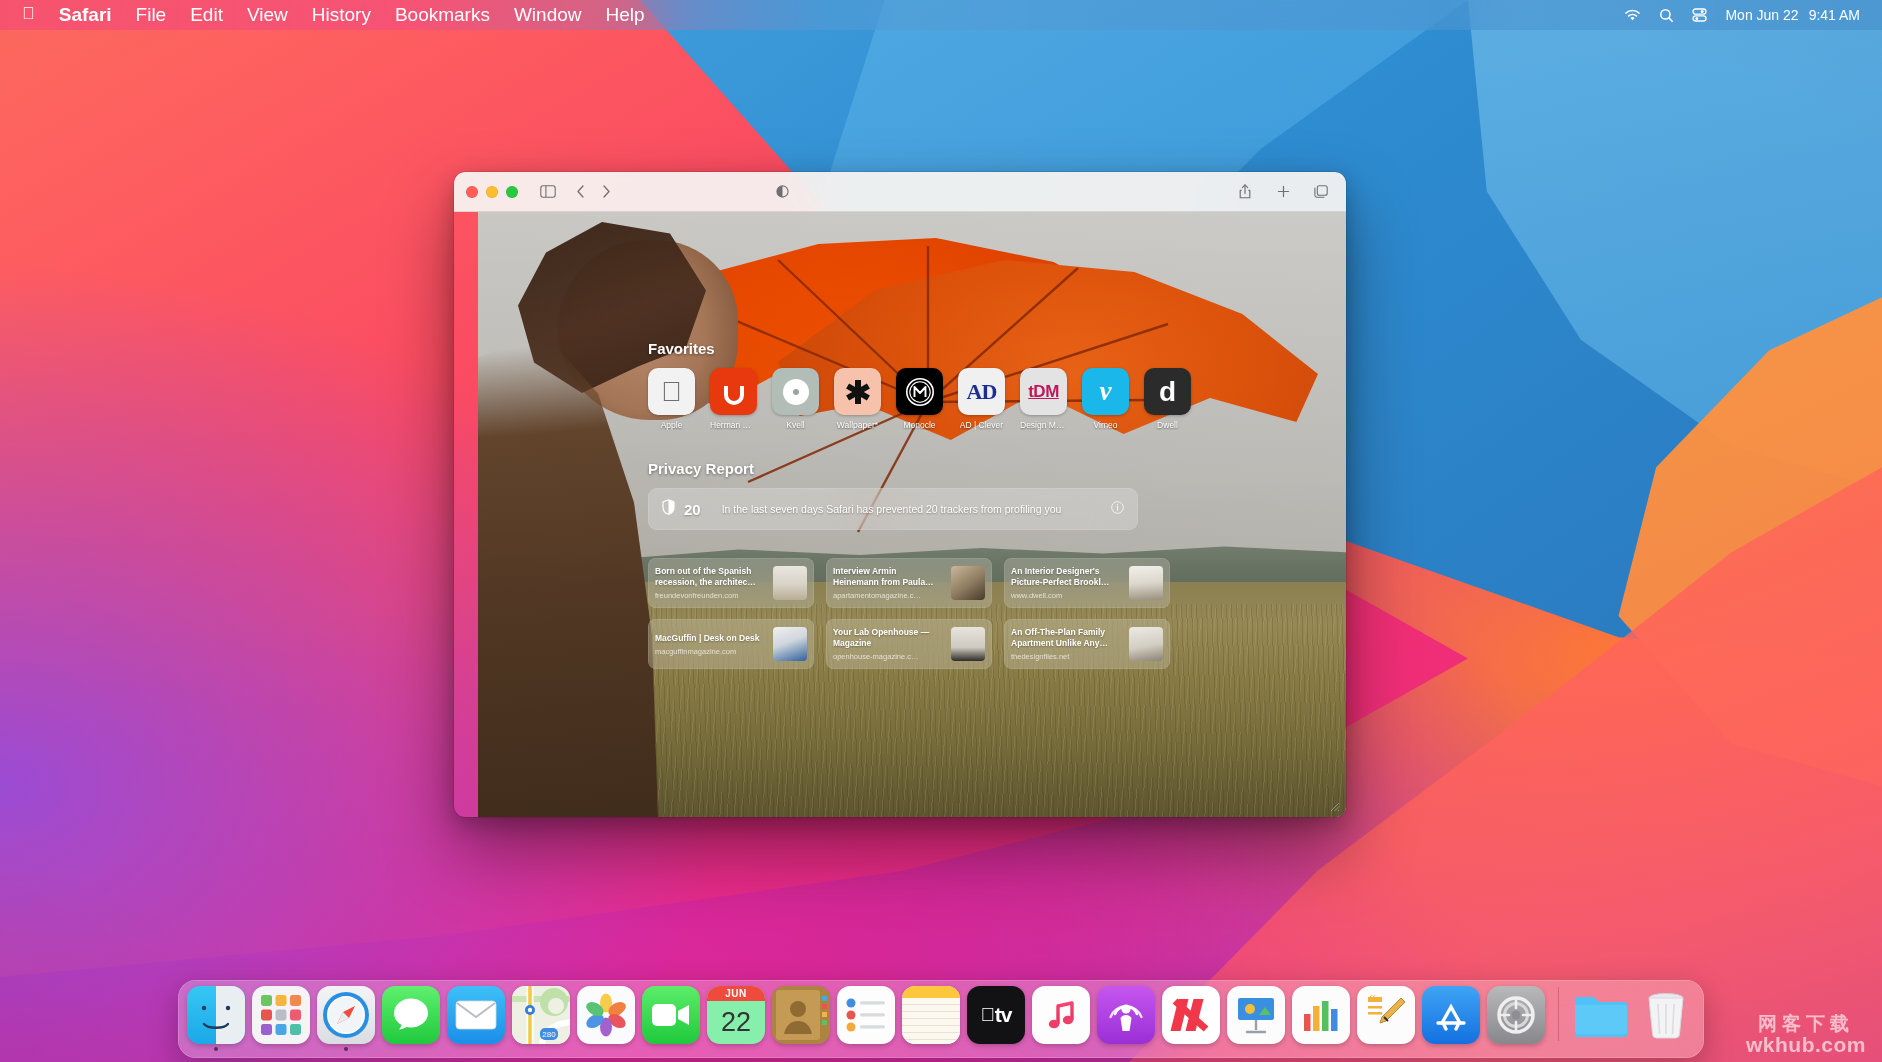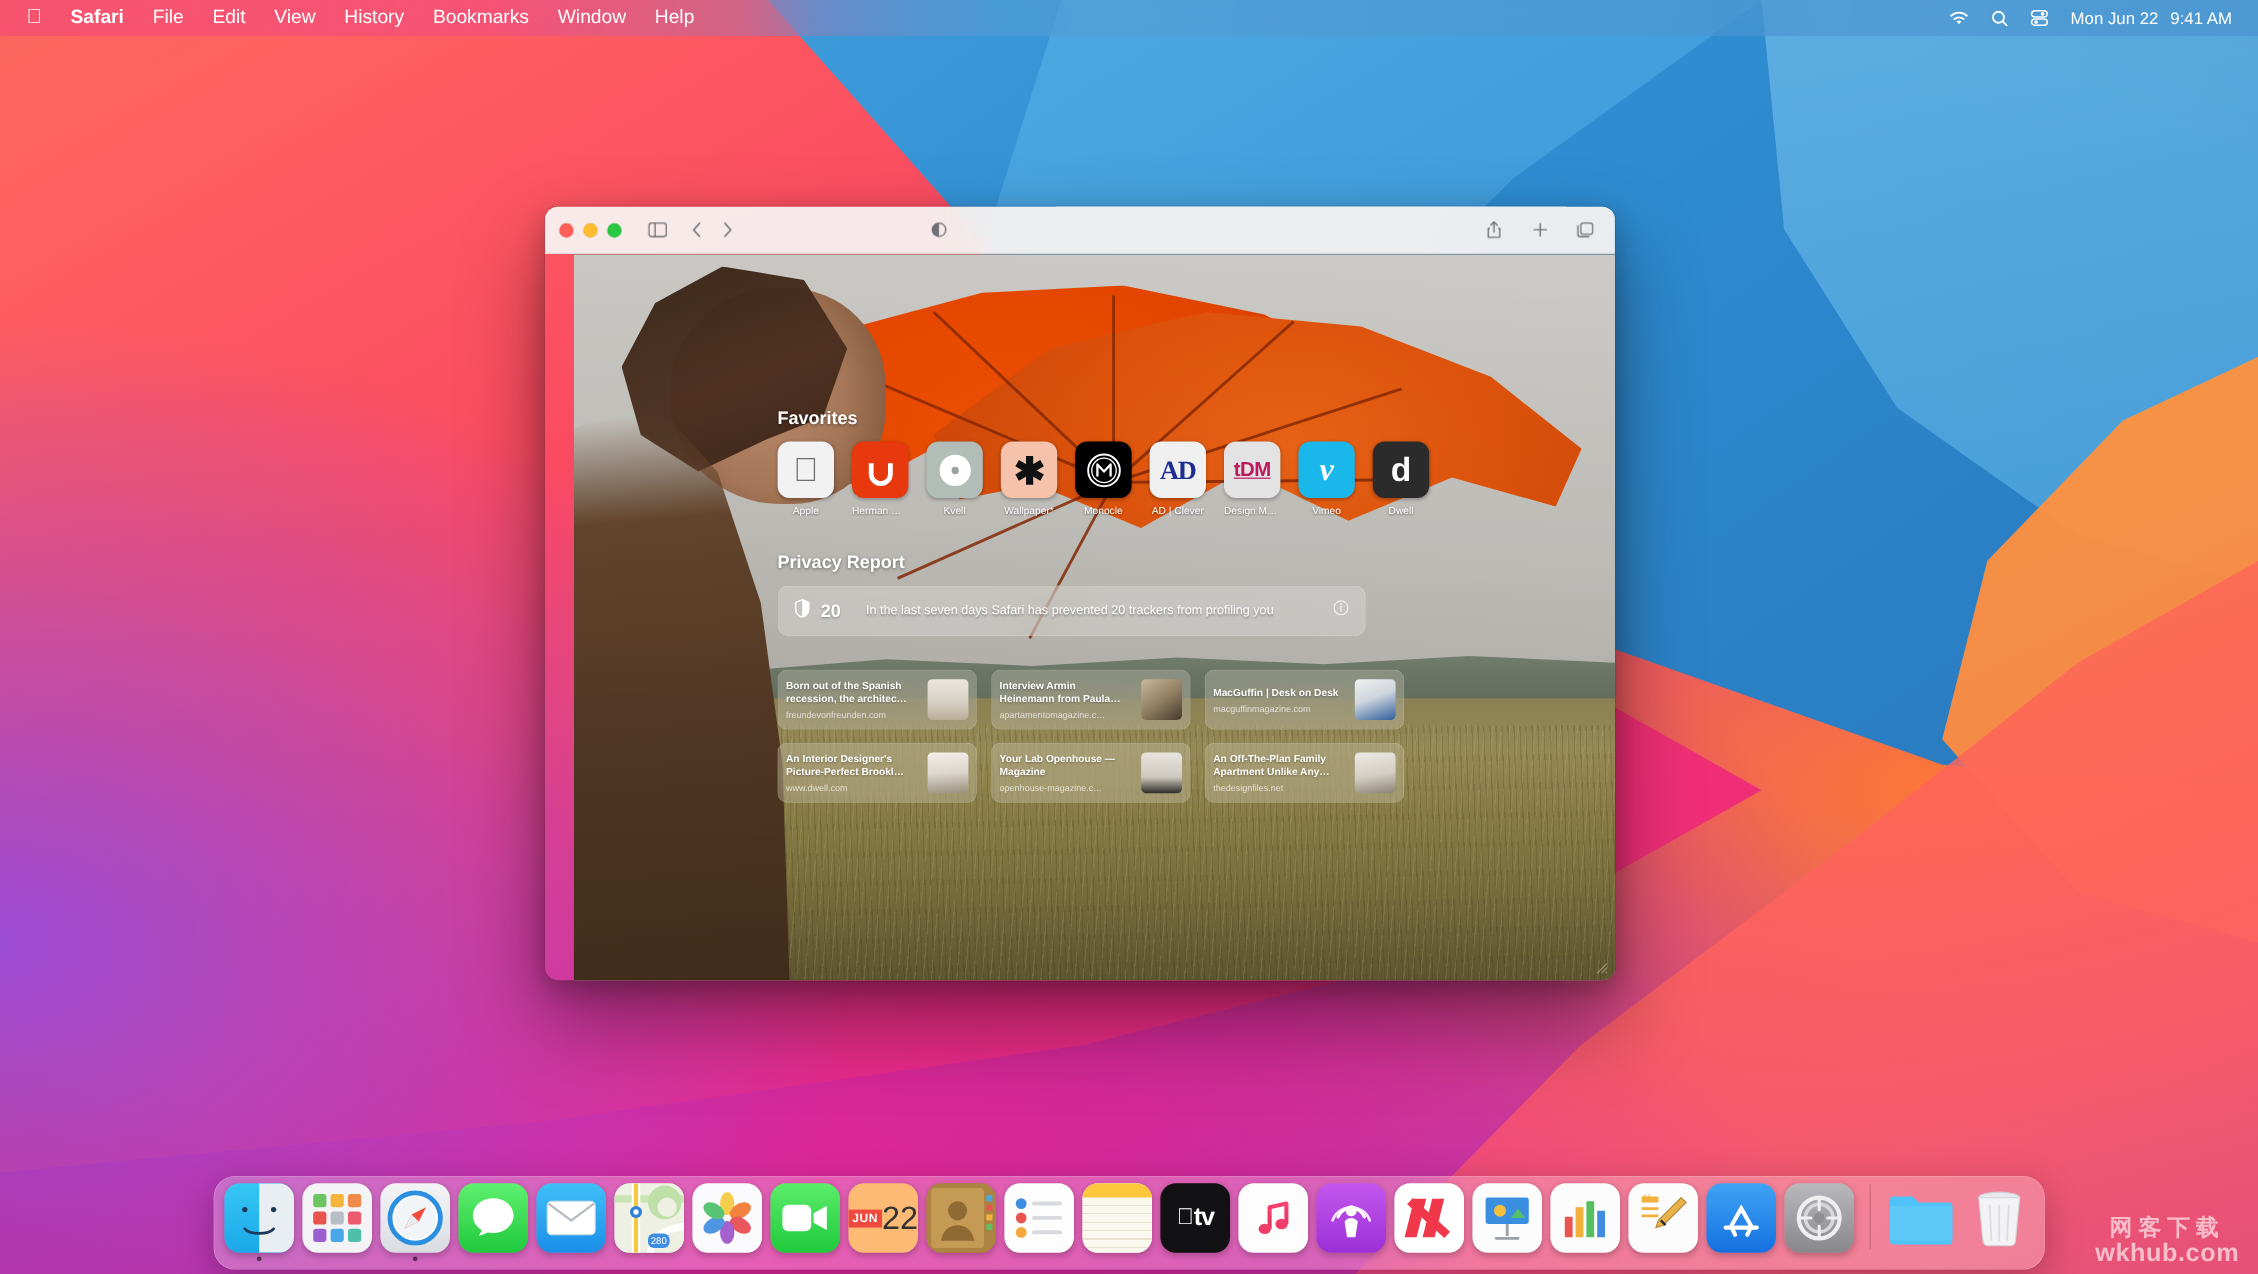--- a/index.html
+++ b/index.html
@@ -78,21 +78,21 @@
     padding: 0 16px;
   }
   #menubar::before{
     content:""; position:absolute; inset:0;
     background: linear-gradient(90deg, rgba(243,52,108,.55) 0%, rgba(236,46,120,.45) 22%, rgba(60,140,205,.42) 44%, rgba(46,126,196,.5) 100%);
     z-index:-1;
   }
   .mb-left { display: flex; align-items: center; gap: 0; }
   .mb-item {
     padding: 2px 12px;
-    font-size: 16px;
+    font-size: 19px;
     line-height: 18px;
     white-space: nowrap;
     cursor: default;
   }
   .mb-item.bold { font-weight: 700; }
   .mb-apple { padding: 0 12px 2px 6px; font-size: 17px; line-height: 18px; }
   .mb-right { margin-left: auto; display: flex; align-items: center; gap: 18px; padding-right: 6px; }
   .mb-right .mb-ico { display: flex; align-items: center; }
   .mb-clock { font-size: 14px; display: flex; gap: 10px; }
 
@@ -544,32 +544,32 @@
             <div class="rl-card">
               <div class="rl-txt">
                 <div class="rl-title">Interview Armin Heinemann from Paula…</div>
                 <div class="rl-url">apartamentomagazine.c…</div>
               </div>
               <div class="rl-thumb" style="background:linear-gradient(145deg,#cbb89c 0%,#8d7a5f 55%,#453a2c 100%);"></div>
             </div>
 
             <div class="rl-card">
               <div class="rl-txt">
+                <div class="rl-title">An Interior Designer's Picture-Perfect Brookl…</div>
+                <div class="rl-url">www.dwell.com</div>
+              </div>
+              <div class="rl-thumb" style="background:linear-gradient(175deg,#f2efe9 0%,#dcd7cd 50%,#9a8f7d 100%);"></div>
+            </div>
+
+            <div class="rl-card">
+              <div class="rl-txt">
                 <div class="rl-title">MacGuffin | Desk on Desk</div>
                 <div class="rl-url">macguffinmagazine.com</div>
               </div>
               <div class="rl-thumb" style="background:linear-gradient(160deg,#f0f0ee 0%,#cfd6dd 45%,#2f5f9e 100%);"></div>
-            </div>
-
-            <div class="rl-card">
-              <div class="rl-txt">
-                <div class="rl-title">An Interior Designer's Picture-Perfect Brookl…</div>
-                <div class="rl-url">www.dwell.com</div>
-              </div>
-              <div class="rl-thumb" style="background:linear-gradient(175deg,#f2efe9 0%,#dcd7cd 50%,#9a8f7d 100%);"></div>
             </div>
 
             <div class="rl-card">
               <div class="rl-txt">
                 <div class="rl-title">Your Lab Openhouse — Magazine</div>
                 <div class="rl-url">openhouse-magazine.c…</div>
               </div>
               <div class="rl-thumb" style="background:linear-gradient(180deg,#e7e4de 0%,#cfcac0 60%,#2e2c28 100%);"></div>
             </div>
 
@@ -700,21 +700,21 @@
       <div class="dock-ico" style="background:linear-gradient(180deg,#5ced6a 0%,#1fc93c 100%);">
         <svg width="40" height="26" viewBox="0 0 40 26">
           <rect x="1" y="2" width="24" height="22" rx="5" fill="#fff"></rect>
           <path d="M27 9l11-6v20l-11-6z" fill="#fff"></path>
         </svg>
       </div>
       <div class="dock-dot hidden"></div>
     </div>
 
     <div class="dock-item">
-      <div class="dock-ico" style="background:#fdba74;flex-direction:row;">
+      <div class="dock-ico" style="background:#86efac;flex-direction:column;">
         <div style="width:100%;height:15px;background:#f04a3f;color:#fff;font-size:10px;font-weight:700;display:flex;align-items:center;justify-content:center;letter-spacing:.5px;">JUN</div>
         <div style="flex:1;width:100%;display:flex;align-items:center;justify-content:center;font-size:27px;color:#333;font-weight:400;">22</div>
       </div>
       <div class="dock-dot hidden"></div>
     </div>
 
     <div class="dock-item">
       <div class="dock-ico" style="background:#a9803f;">
         <svg width="58" height="58" viewBox="0 0 58 58">
           <rect width="58" height="58" fill="#ad8342"></rect>

